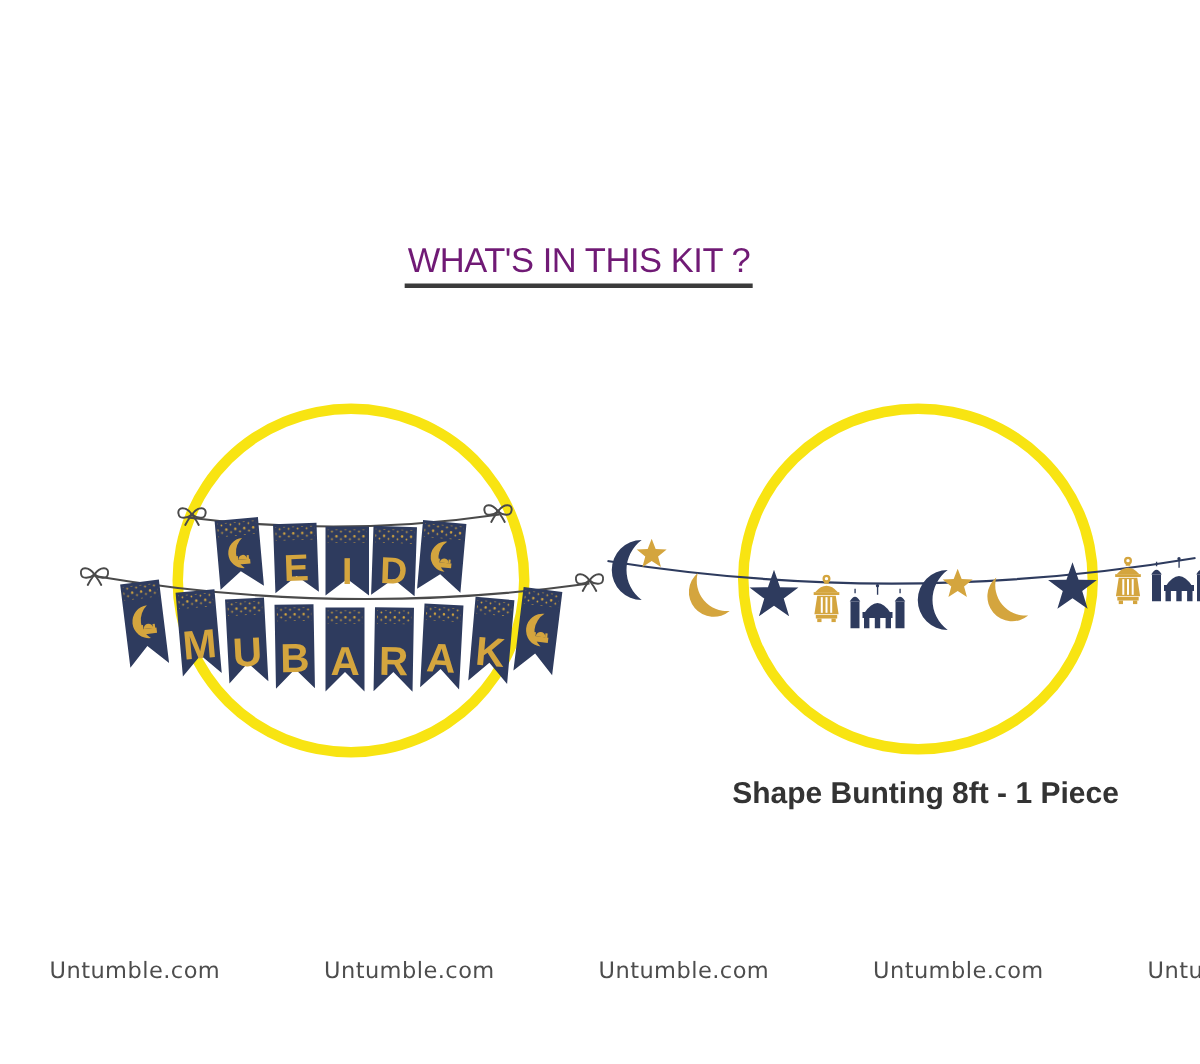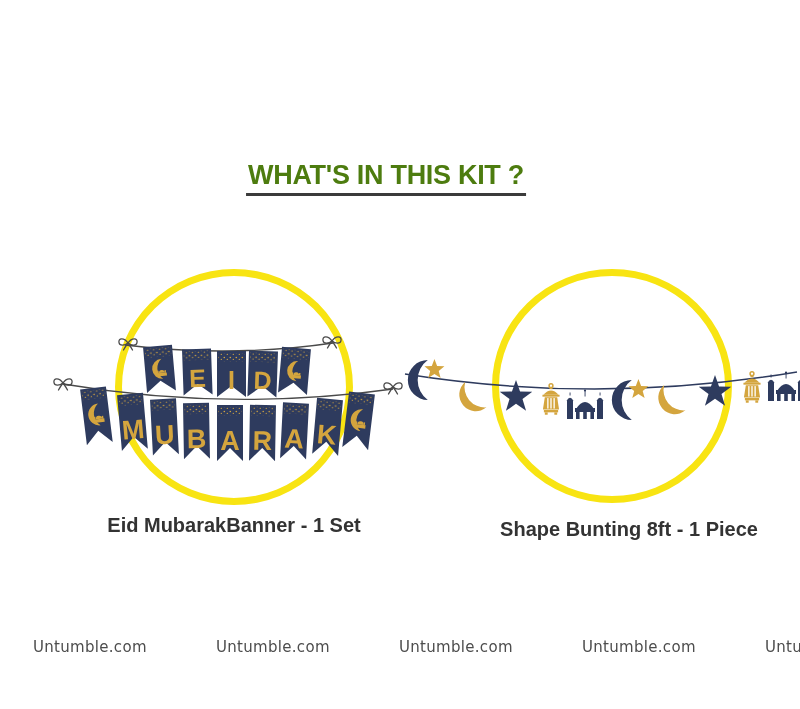--- a/index.html
+++ b/index.html
@@ -1,27 +1,27 @@
 <!DOCTYPE html>
 <html><head>
 <meta charset="utf-8">
 <style>
   html,body{margin:0;padding:0;background:#fff;}
   .page{position:relative;width:800px;height:709px;background:#ffffff;overflow:hidden;
         font-family:"Liberation Sans",sans-serif;}
   .title{position:absolute;left:386px;top:160px;transform:translateX(-50%);
-         white-space:nowrap;font-size:27px;font-weight:bold;color:#4d7c0f;
+         white-space:nowrap;font-size:23px;font-weight:normal;color:#701a75;
          border-bottom:3px solid #3b3b3b;padding:0 2px 2px 2px;letter-spacing:-0.3px;}
   .circle{position:absolute;border:7px solid #f8e412;border-radius:50%;background:transparent;}
   .circle.left{left:115px;top:269px;width:224px;height:222px;}
   .circle.right{left:492px;top:269px;width:226px;height:220px;}
   .caption{position:absolute;transform:translateX(-50%);white-space:nowrap;
            font-size:20px;font-weight:bold;color:#333333;}
   .caption.c1{left:234px;top:514px;}
-  .caption.c2{left:617px;top:518px;margin-left:12px;}
+  .caption.c2{left:617px;top:518px;}
   .banner-svg{position:absolute;left:50px;top:325px;}
   .bunting-svg{position:absolute;left:400px;top:345px;}
   .watermark{position:absolute;top:638px;font-family:"DejaVu Sans",sans-serif;
              font-size:15px;color:#4d4d4d;white-space:nowrap;letter-spacing:.3px;text-align:center;}
 </style>
 </head>
 <body>
 
 <div class="page">
 
@@ -268,21 +268,20 @@
         <use href="#sym-star" x="-20" y="-20" width="40" height="40"></use>
       </g>
       <g transform="translate(352 43) rotate(0) scale(0.95)">
         <use href="#sym-lantern" x="-12" y="-18" width="24" height="36"></use>
       </g>
       <g transform="translate(386 41) rotate(0) scale(1)">
         <use href="#sym-mosque" x="-20" y="-15" width="40" height="30"></use>
       </g>
     </svg>
 
-  <div class="caption c1">Eid MubarakBanner - 1 Set</div>
   <div class="caption c2">Shape Bunting 8ft - 1 Piece</div>
 
   <div id="watermarks">
       <span class="watermark" style="left: 33px;">Untumble.com</span>
       <span class="watermark" style="left: 216px;">Untumble.com</span>
       <span class="watermark" style="left: 399px;">Untumble.com</span>
       <span class="watermark" style="left: 582px;">Untumble.com</span>
       <span class="watermark" style="left: 765px;">Untumble.com</span>
     </div>
 </div>

